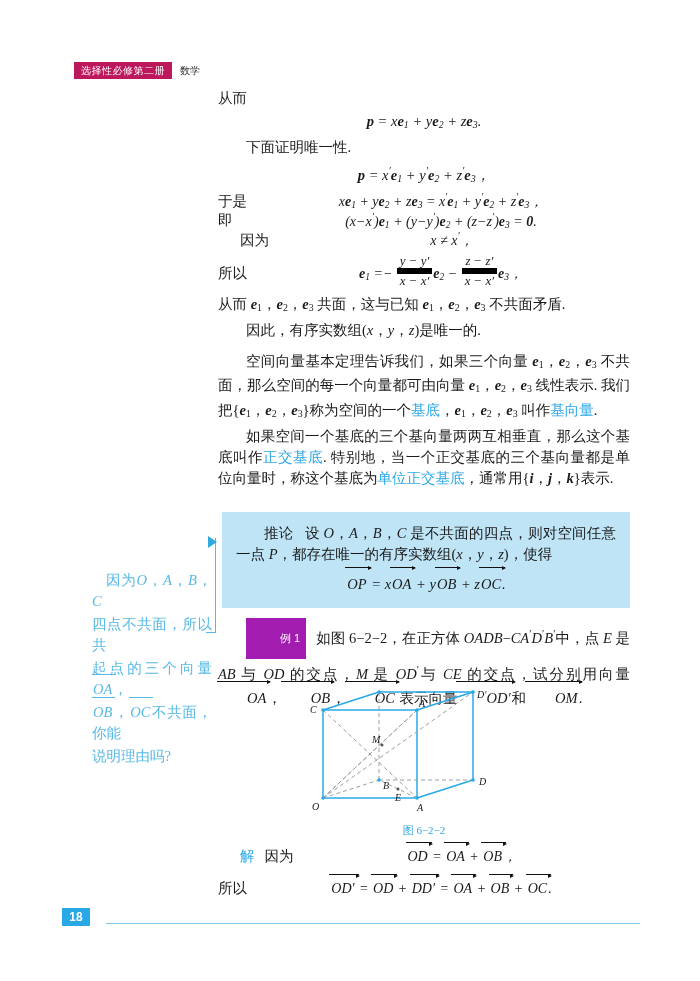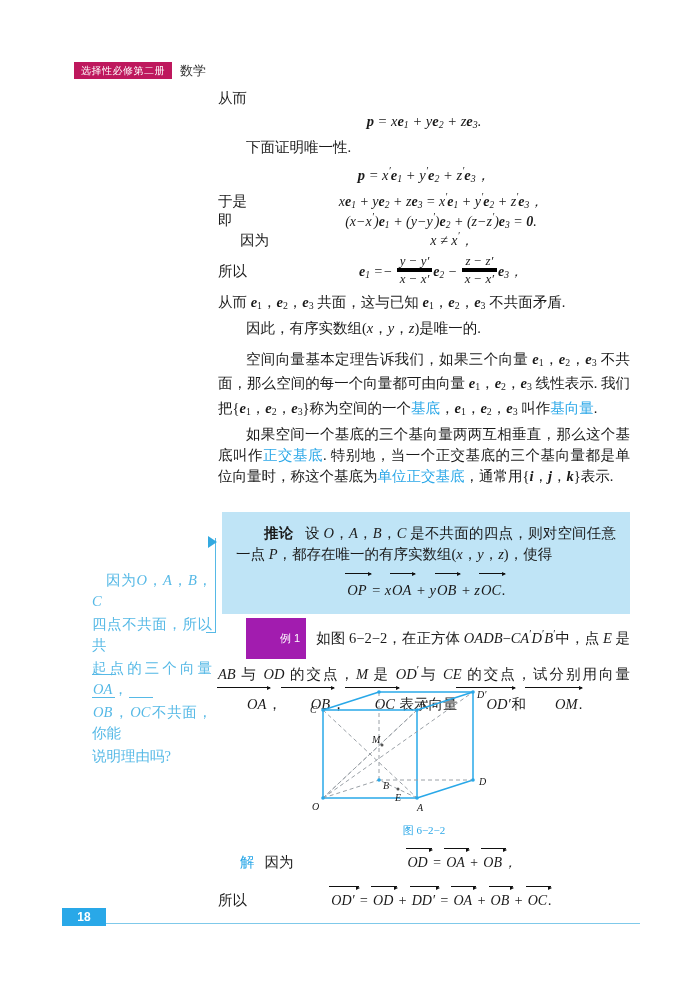--- a/index.html
+++ b/index.html
@@ -16,61 +16,61 @@
   
   .header{position:absolute;left:74px;top:62px;display:flex;align-items:stretch;height:17px;}
   .hdr-chip{
     background:#be185d;color:#ffffff;
     font-family:"Liberation Sans","DejaVu Sans",sans-serif;
     font-size:10px;line-height:17px;padding:0 7px;letter-spacing:.5px;
     white-space:nowrap;
   }
   .hdr-sub{
     color:#333;font-family:"Liberation Sans","DejaVu Sans",sans-serif;
-    font-size:13px;line-height:17px;padding:0 8px;white-space:nowrap;
+    font-size:10px;line-height:17px;padding:0 8px;white-space:nowrap;
   }
 
   
   .col{position:absolute;left:218px;top:88px;width:412px;}
   p{margin:0 0 2px 0;font-size:14.5px;line-height:21px;text-align:justify;}
   .ind{text-indent:28px;}
   .ctr{text-align:center;}
   .lbl-line{display:flex;align-items:baseline;}
   .lbl{width:auto;min-width:34px;flex:0 0 auto;font-size:14.5px;}
   .lbl.pad{padding-left:22px;}
   .eqwrap{flex:1 1 auto;text-align:center;font-size:14px;}
   .eq{font-style:italic;white-space:nowrap;}
   .blue{color:#2ca8e8;}
   b.vec{font-weight:bold;font-style:italic;}
   .up{vertical-align:super;font-size:.72em;}
   sub{font-size:.68em;vertical-align:-.22em;}
 
   
   .frac{display:inline-block;vertical-align:-0.55em;text-align:center;font-size:.92em;margin:0 1px;}
-  .frac .num{display:block;border-bottom:4px solid #000000;padding:0 3px;line-height:14px;}
+  .frac .num{display:block;border-bottom:6px solid #000000;padding:0 3px;line-height:14px;}
   .frac .den{display:block;padding:0 3px;line-height:15px;font-style:italic;}
 
   
-  .ov{position:relative;display:inline-block;font-style:italic;padding:0 1px;margin-top:9px;}
+  .ov{position:relative;display:inline-block;font-style:italic;padding:0 1px;margin-top:3px;}
   .ov::after{
     content:"";position:absolute;left:-1px;right:-3px;top:-0.48em;height:0;
     border-top:1.3px solid #111;
   }
   .ov::before{
     content:"";position:absolute;right:-4px;top:-0.52em;
     border-left:4px solid #111;border-top:2.2px solid transparent;border-bottom:2.2px solid transparent;
   }
 
   
   .box{
     position:absolute;left:222px;top:512px;width:408px;
     background:#bfe4f6;padding:11px 14px 13px 14px;box-sizing:border-box;
   }
   .box p{font-size:14.5px;line-height:21px;margin:0;}
-  .box .tag{font-weight:bold;}
+  .box .tag{font-weight:normal;}
 
   
   .note{
     position:absolute;left:92px;top:536px;width:120px;
     color:#56b9e6;font-size:10.5px;line-height:17px;text-align:justify;
   }
   .note .nind{text-indent:14px;margin-top:34px;}
   .note-rail{
     position:absolute;left:206px;top:538px;width:9px;height:94px;
     border-right:1.6px solid #56b9e6;border-bottom:1.6px solid #56b9e6;
@@ -90,21 +90,21 @@
     vertical-align:1px;
   }
 
   
   .figwrap{position:absolute;left:218px;top:690px;width:412px;text-align:center;}
   .figcap{color:#2ca8e8;font-size:11px;margin-top:1px;font-family:"Liberation Serif",serif;}
 
   
   .foot{position:absolute;left:62px;top:908px;width:578px;height:18px;}
   .pg{
-    position:absolute;left:0;top:0;width:44px;height:18px;background:#29a8e8;
+    position:absolute;left:0;top:0;width:28px;height:18px;background:#29a8e8;
     color:#fff;font-family:"Liberation Sans","DejaVu Sans",sans-serif;
     font-size:12px;font-weight:bold;line-height:18px;text-align:center;
   }
   .rule{position:absolute;left:44px;top:15px;right:0;height:0;border-top:1px solid #7fc9ea;}
 </style>
 </head>
 <body>
 
 <div class="page">
 

